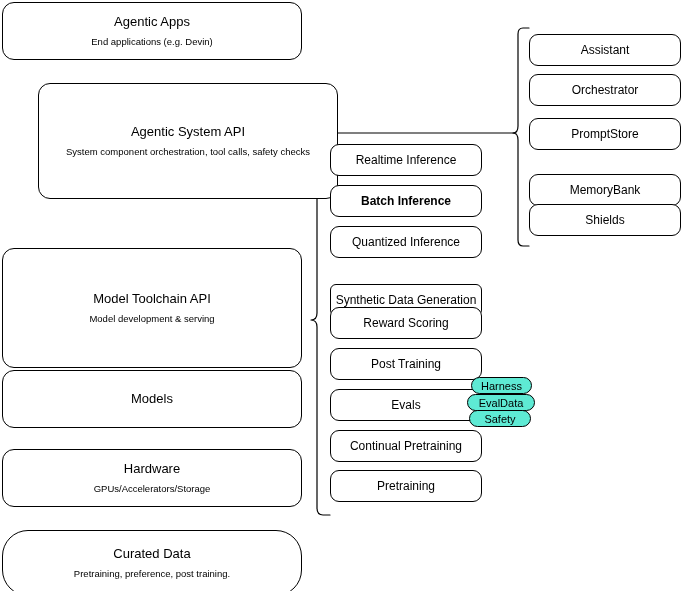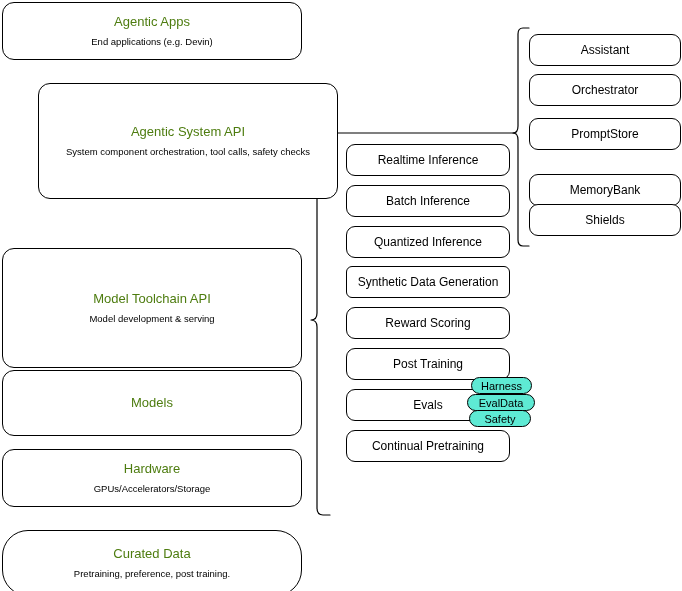--- a/index.html
+++ b/index.html
@@ -35,37 +35,36 @@
     line-height: 1.25;
   }
   
   .layer {
     border-radius: 12px;
     left: 2px;
     width: 300px;
   }
   .layer .title {
     font-size: 13px;
-    color: #4d7c0f;
+    color: #000000;
   }
   .layer .subtitle {
     font-size: 9.5px;
     color: #000;
     margin-top: 5px;
   }
   
   .pill {
     border-radius: 9px;
     font-size: 12px;
     height: 32px;
   }
   .mid {
     left: 330px;
-    width: 164px;
-    margin-left: 16px;
+    width: 152px;
   }
   .right {
     left: 529px;
     width: 152px;
   }
   
   .badge {
     position: absolute;
     box-sizing: border-box;
     border: 1px solid #000000;
@@ -133,58 +132,61 @@
   <div class="node layer" style="top:83px; height:116px;margin-left:36px;">
     <div class="title">Agentic System API</div>
     <div class="subtitle">System component orchestration, tool calls, safety checks</div>
   </div>
 
   <div class="node layer" style="top:224px; height:120px;margin-top:24px;">
     <div class="title">Model Toolchain API</div>
     <div class="subtitle">Model development &amp; serving</div>
   </div>
 
-  <div class="node layer" style="top:370px; height:66px;">
+  <div class="node layer" style="top:370px; height:58px;">
     <div class="title">Models</div>
   </div>
 
   <div class="node layer" style="top:449px; height:58px;text-align:right;">
     <div class="title">Hardware</div>
     <div class="subtitle">GPUs/Accelerators/Storage</div>
   </div>
 
   <div class="node layer" style="top:530px; height:66px;border-radius:26px;">
     <div class="title">Curated Data</div>
     <div class="subtitle">Pretraining, preference, post training.</div>
   </div>
 
   <div class="node pill mid" style="top:144px;">
     <span>Realtime Inference</span>
   </div>
-  <div class="node pill mid" style="top:185px;">
+  <div class="node pill mid" style="top:185px;font-weight:bold;">
     <span>Batch Inference</span>
   </div>
   <div class="node pill mid" style="top:226px;">
     <span>Quantized Inference</span>
   </div>
-  <div class="node pill mid" style="top:266px;border-radius:6px;">
+  <div class="node pill mid" style="top:284px;border-radius:6px;">
     <span>Synthetic Data Generation</span>
   </div>
   <div class="node pill mid" style="top:307px;">
     <span>Reward Scoring</span>
   </div>
   <div class="node pill mid" style="top:348px;">
     <span>Post Training</span>
   </div>
   <div class="node pill mid" style="top:389px;">
     <span>Evals</span>
   </div>
   <div class="node pill mid" style="top:430px;">
     <span>Continual Pretraining</span>
   </div>
+  <div class="node pill mid" style="top:470px;">
+    <span>Pretraining</span>
+  </div>
 
   <div class="badge" style="left:471px; top:377px; width:61px; height:17px;">
     <span>Harness</span>
   </div>
   <div class="badge" style="left:467px; top:394px; width:68px; height:17px;">
     <span>EvalData</span>
   </div>
   <div class="badge" style="left:469px; top:410px; width:62px; height:17px;">
     <span>Safety</span>
   </div>

